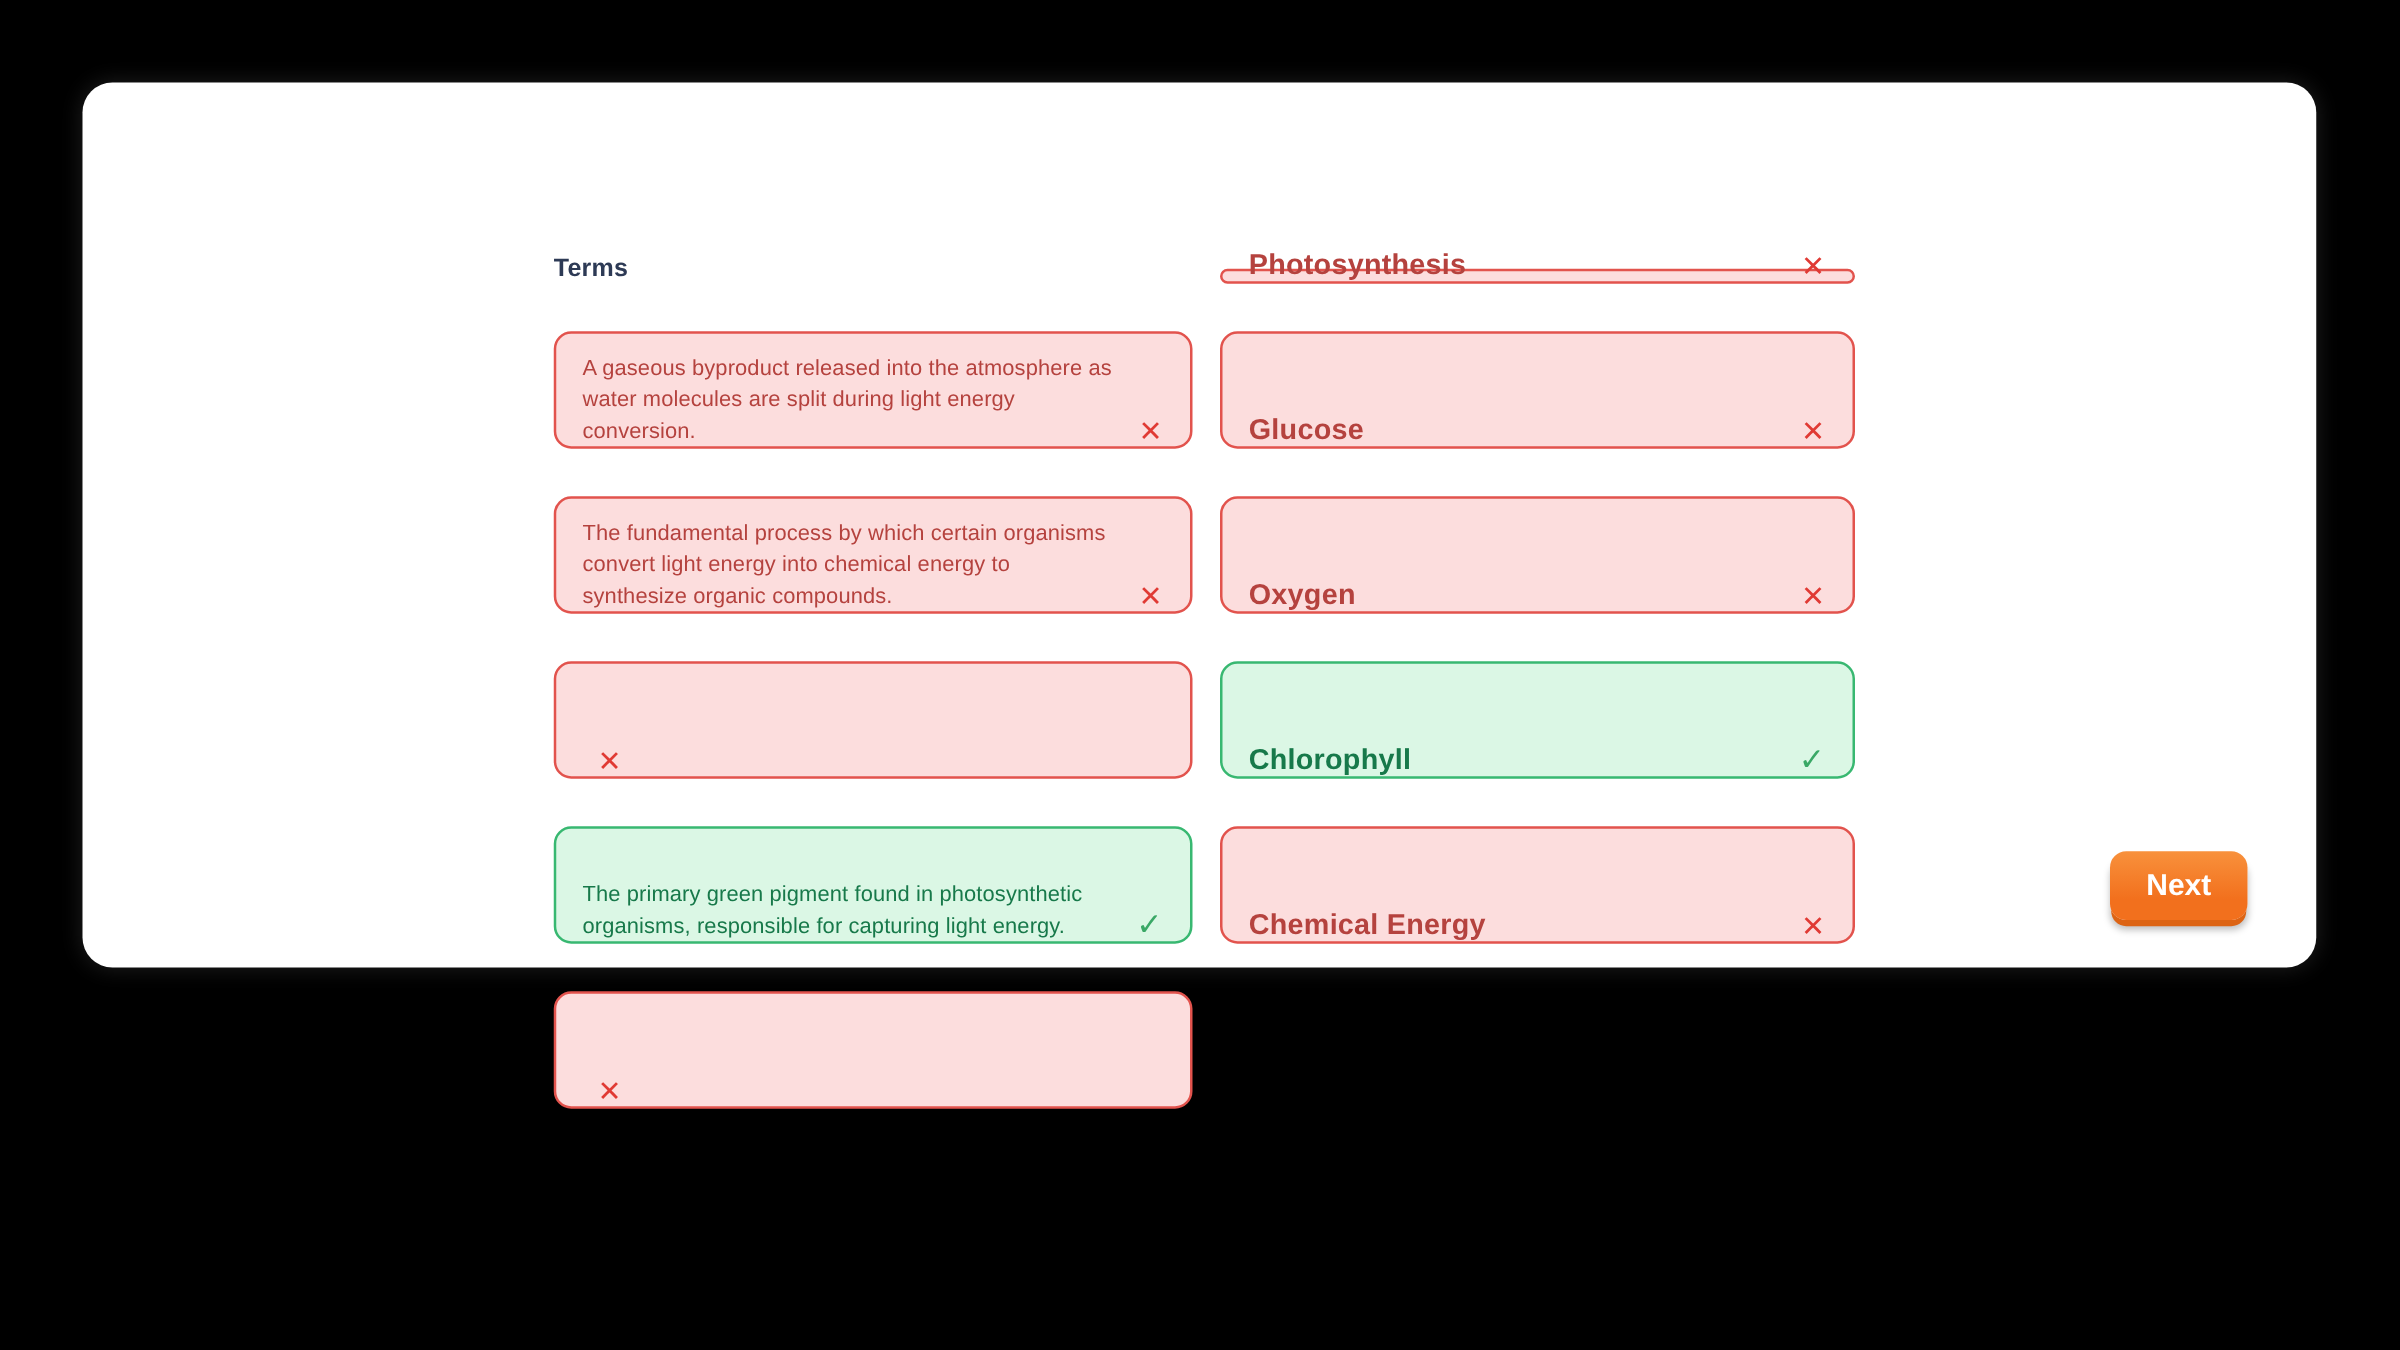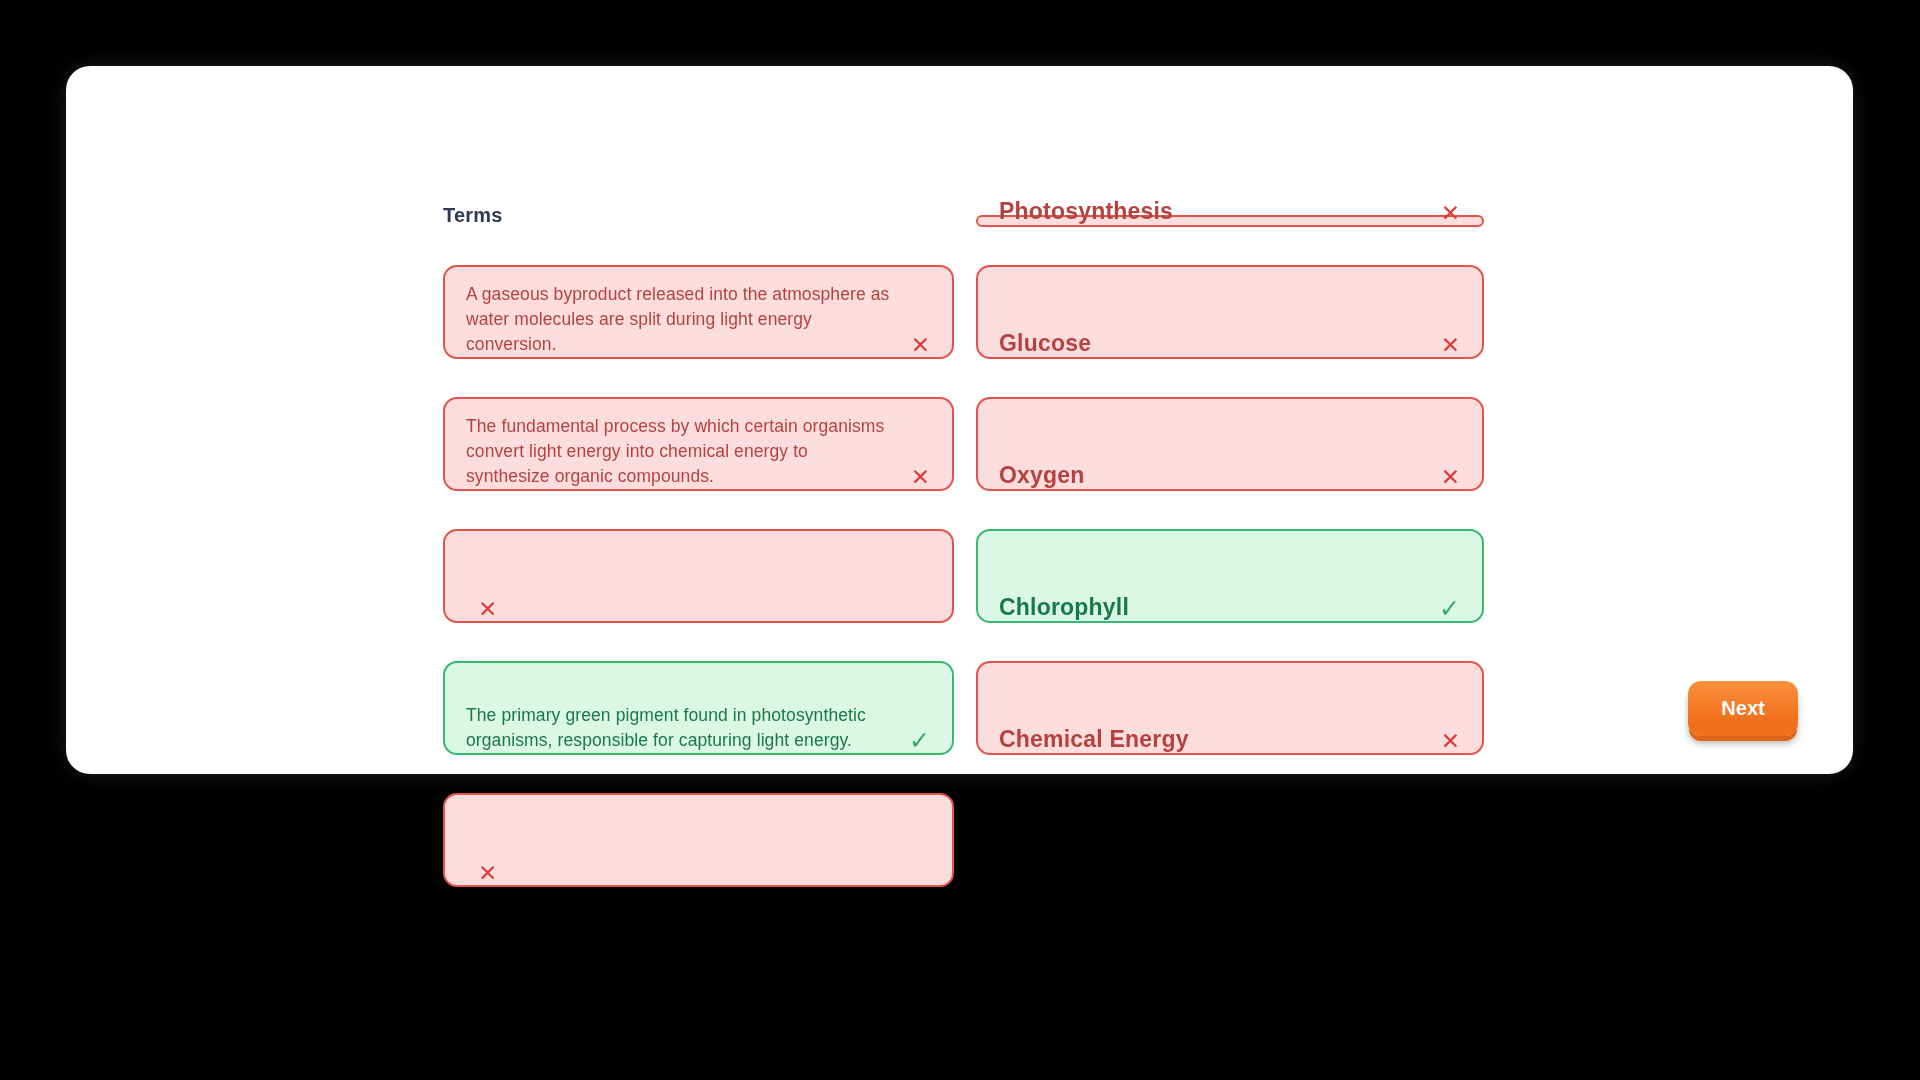--- a/index.html
+++ b/index.html
@@ -76,21 +76,21 @@
   .next-button {
     position: absolute;
     right: 55px; bottom: 38px;
     width: 110px; height: 55px;
     border: none;
     border-radius: 13px;
     background: linear-gradient(180deg, #f8913c 0%, #f2701d 70%);
     box-shadow: 0 6px 0 -1px #dd6414, 0 8px 6px rgba(0,0,0,0.25);
     color: #ffffff;
     font-family: "Liberation Sans", sans-serif;
-    font-size: 20px;
+    font-size: 24px;
     font-weight: 700;
     cursor: pointer;
     margin-top: 35px;
   }
 </style>
 </head>
 <body>
 
 <div class="app-card">
 

